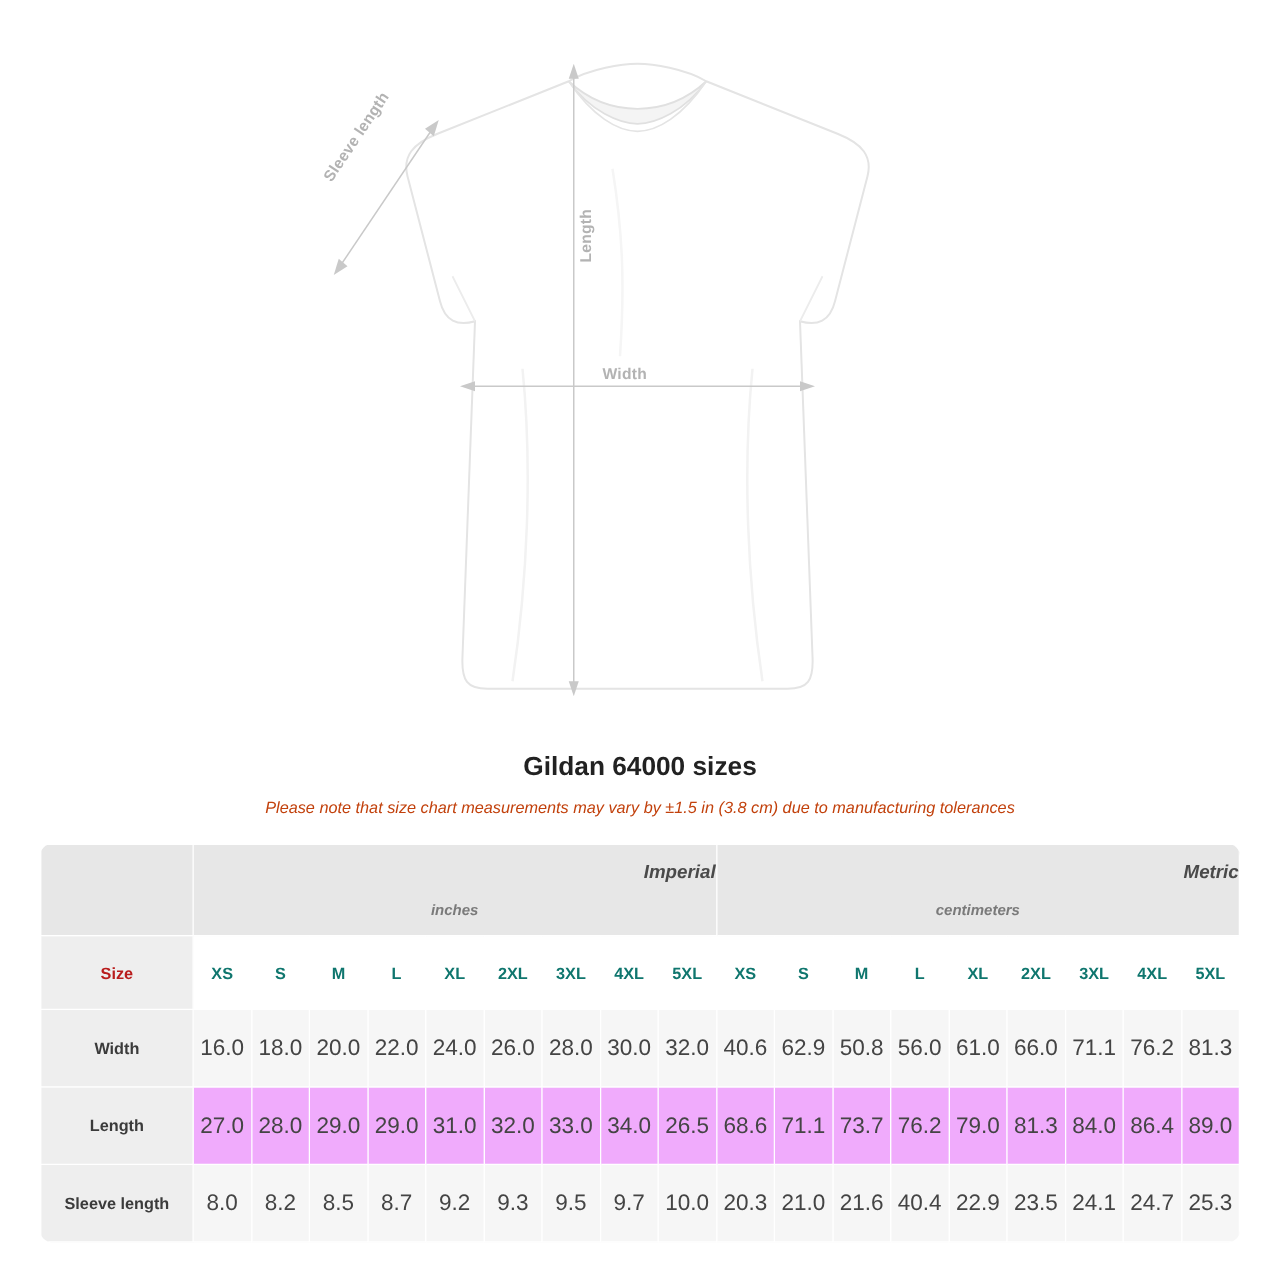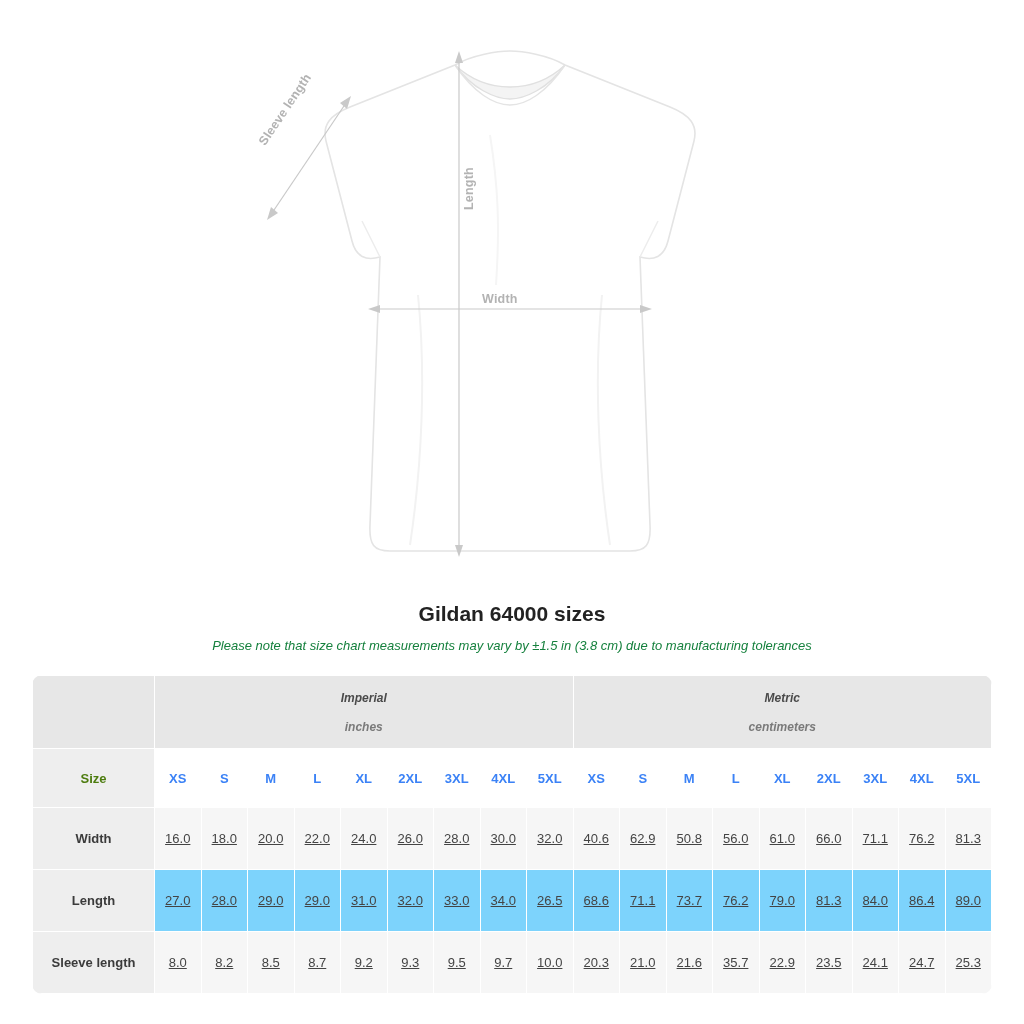--- a/index.html
+++ b/index.html
@@ -70,21 +70,21 @@
   }
   .chart-title {
     font-size: 21px;
     font-weight: bold;
     color: #222222;
     margin: 0;
   }
   .chart-note {
     font-size: 13px;
     font-style: italic;
-    color: #15803d;
+    color: #c2410c;
     margin-top: 12px;
   }
 
   
   .table-wrap {
     margin: 22px 32px 0 32px;
     border-radius: 10px;
     overflow: hidden;
   }
   table.size-table {
@@ -98,67 +98,67 @@
     vertical-align: middle;
   }
 
   
   .unit-cell {
     background: #e7e7e7;
     height: 72px;
     padding: 0;
   }
   .unit-name {
-    font-size: 12px;
+    font-size: 15px;
     font-style: italic;
     font-weight: bold;
     color: #4a4a4a;
+    text-align: right;
   }
   .unit-sub {
     font-size: 12px;
     font-style: italic;
     color: #7a7a7a;
     margin-top: 15px;
   }
   .corner-cell {
     background: #e7e7e7;
   }
 
   
   .size-head {
     background: #ffffff;
     height: 56px;
     font-size: 13px;
     font-weight: bold;
-    color: #3b82f6;
+    color: #0f766e;
   }
   .rowlabel-head {
     background: #eeeeee;
     font-size: 13px;
     font-weight: bold;
-    color: #4d7c0f;
+    color: #b91c1c;
   }
 
   
   .row-label {
     background: #eeeeee;
     font-size: 13px;
     font-weight: bold;
     color: #3b3b3b;
     height: 59px;
   }
   td.val {
     background: #f6f6f6;
-    font-size: 13px;
+    font-size: 18px;
     color: #444444;
     height: 59px;
-    text-decoration: underline;
   }
   tr.alt td.val {
-    background: #7dd3fc;
+    background: #f0abfc;
   }
   tr.alt .row-label {
     background: #eeeeee;
   }
 
   col.first-col { width: 122px; }
 </style>
 </head>
 <body>
 
@@ -310,21 +310,21 @@
         <td class="val">8.5</td>
         <td class="val">8.7</td>
         <td class="val">9.2</td>
         <td class="val">9.3</td>
         <td class="val">9.5</td>
         <td class="val">9.7</td>
         <td class="val">10.0</td>
         <td class="val">20.3</td>
         <td class="val">21.0</td>
         <td class="val">21.6</td>
-        <td class="val">35.7</td>
+        <td class="val">40.4</td>
         <td class="val">22.9</td>
         <td class="val">23.5</td>
         <td class="val">24.1</td>
         <td class="val">24.7</td>
         <td class="val">25.3</td>
       </tr>
     </tbody>
   </table>
 </div>
 

